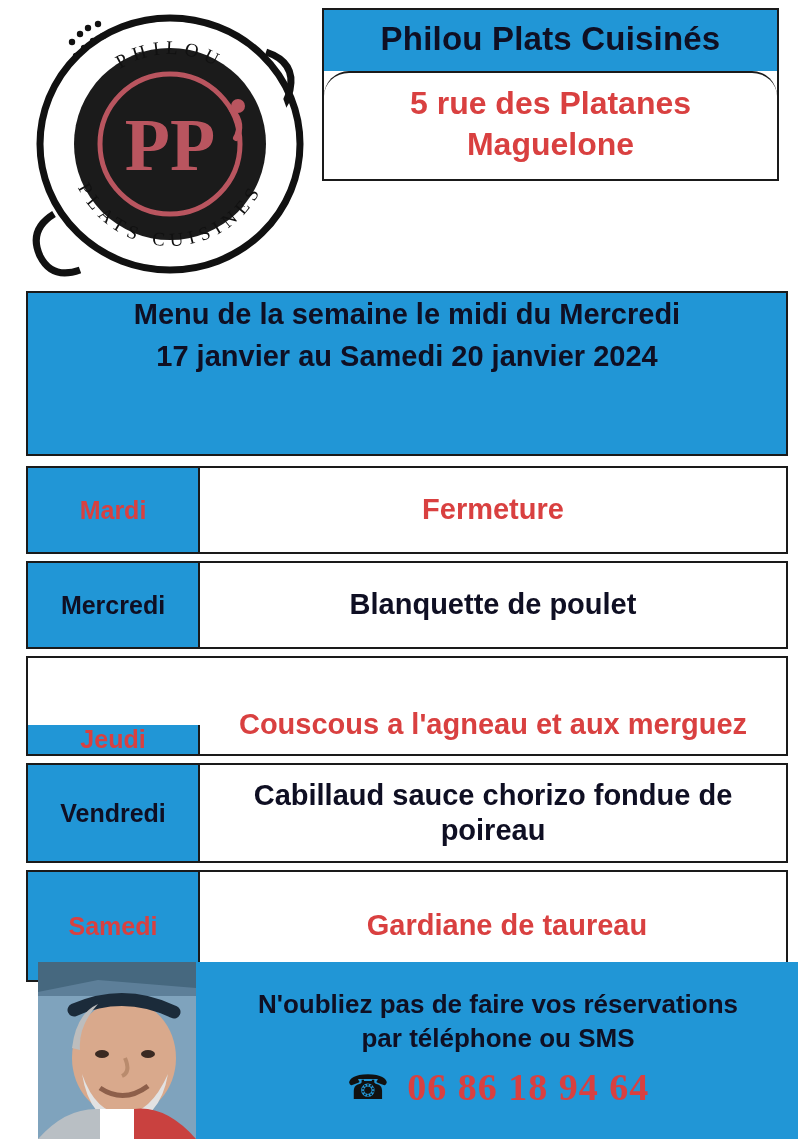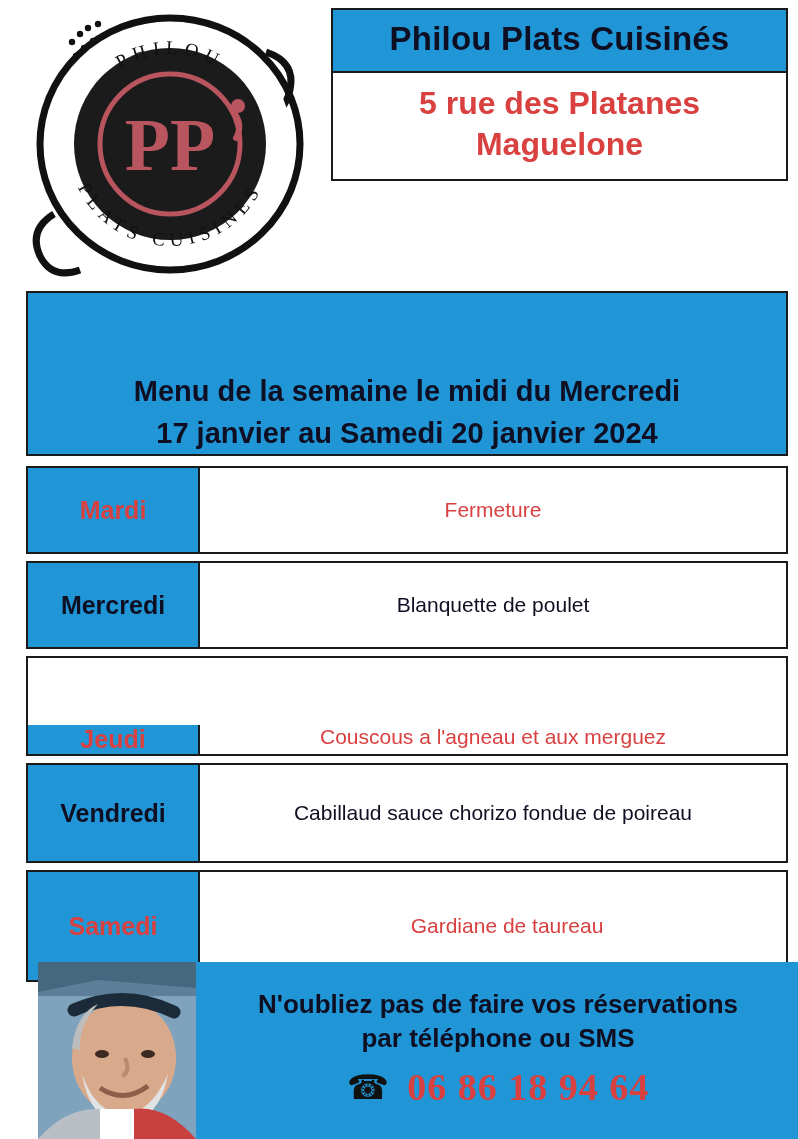--- a/index.html
+++ b/index.html
@@ -35,21 +35,21 @@
     top: 4px;
     width: 300px;
     height: 280px;
   }
   .logo-svg {
     display: block;
   }
 
   .brand-box {
     position: absolute;
-    left: 331px;
+    left: 322px;
     top: 8px;
     width: 457px;
     border: 2px solid #1a1a1a;
     box-sizing: border-box;
   }
   .brand-title {
     background: #2196d6;
     color: #0f0f23;
     font-size: 33px;
     font-weight: bold;
@@ -60,34 +60,35 @@
   }
   .brand-address {
     background: #ffffff;
     color: #d94040;
     font-size: 32px;
     font-weight: bold;
     text-align: center;
     padding: 10px 8px 14px;
     line-height: 1.28;
     border-top: 2px solid #1a1a1a;
+    border-radius: 25px;
   }
 
   
   .menu-banner {
     position: absolute;
     left: 26px;
     top: 291px;
     width: 762px;
     height: 165px;
     background: #2196d6;
     border: 2px solid #1a1a1a;
     box-sizing: border-box;
     display: flex;
-    align-items: flex-end;
+    align-items: flex-start;
     justify-content: center;
   }
   .menu-banner-text {
     color: #0f0f23;
     font-size: 29px;
     font-weight: bold;
     text-align: center;
     line-height: 1.45;
     padding: 0 12px;
   }
@@ -120,24 +121,24 @@
     text-align: center;
     box-sizing: border-box;
   }
   .row .dish {
     flex: 1 1 auto;
     background: #ffffff;
     display: flex;
     align-items: center;
     justify-content: center;
     text-align: center;
-    font-size: 21px;
-    font-weight: normal;
+    font-size: 29px;
+    font-weight: bold;
     line-height: 1.22;
-    padding: 4px 10px;
+    padding: 12px 10px;
     box-sizing: border-box;
   }
   .row.h1 { height: 88px; }
   .row.h2 { height: 88px; }
   .row.h3 { height: 100px; align-items: flex-end; }
   .row.h4 { height: 100px; }
   .row.h5 { height: 112px; gap: 28px; }
 
   .c-red { color: #d94040; }
   .c-dark { color: #0f0f23; }

